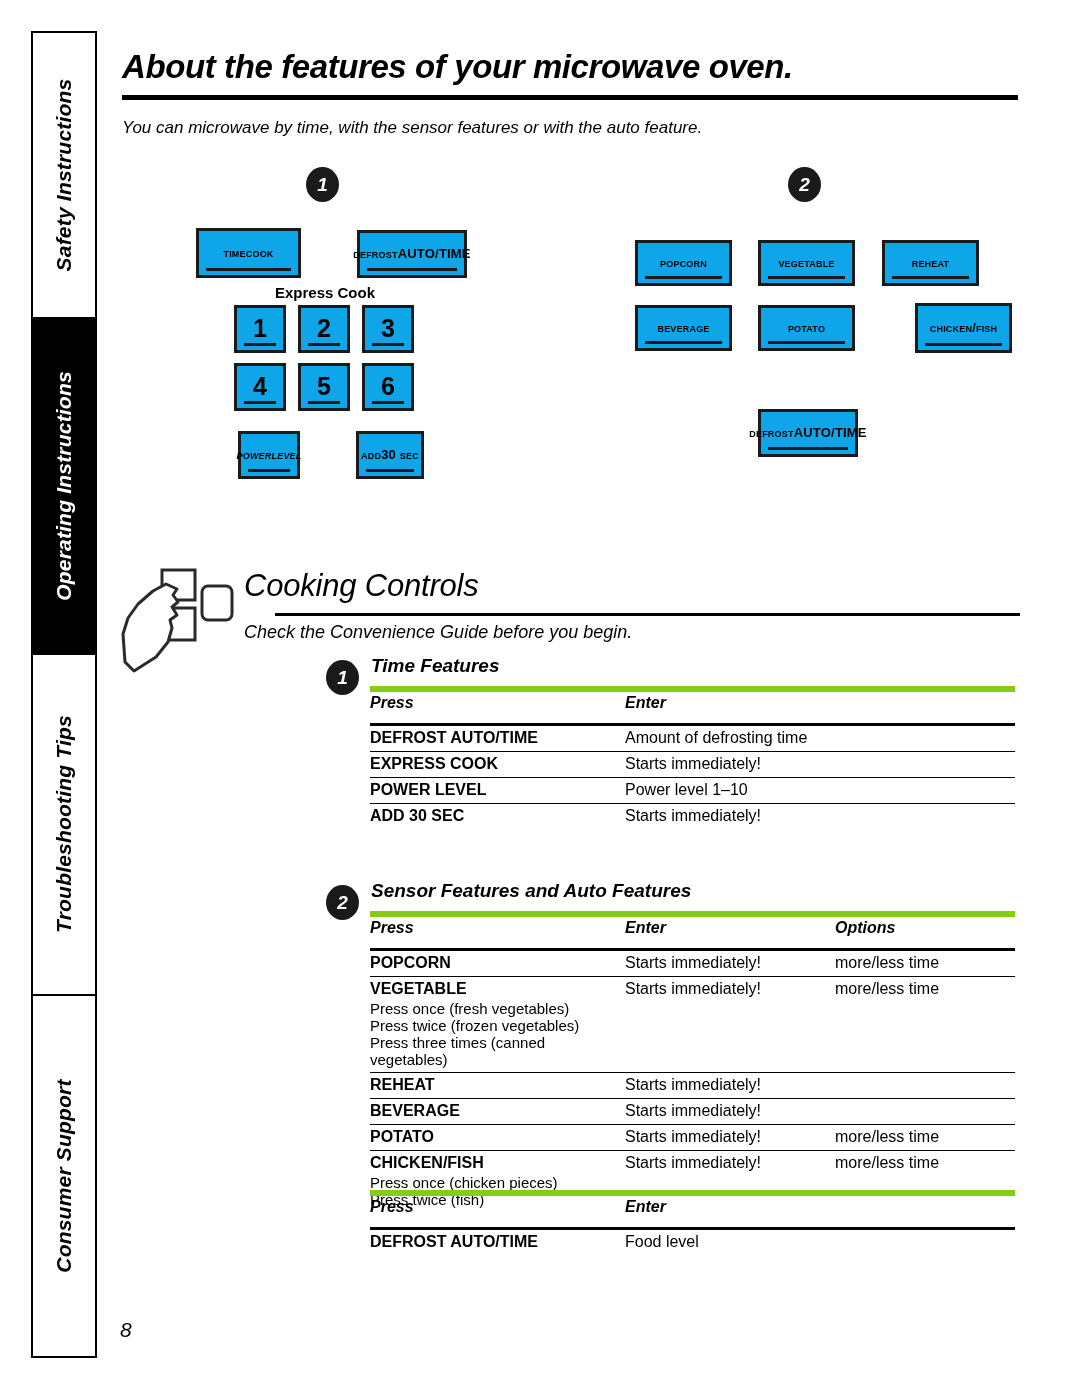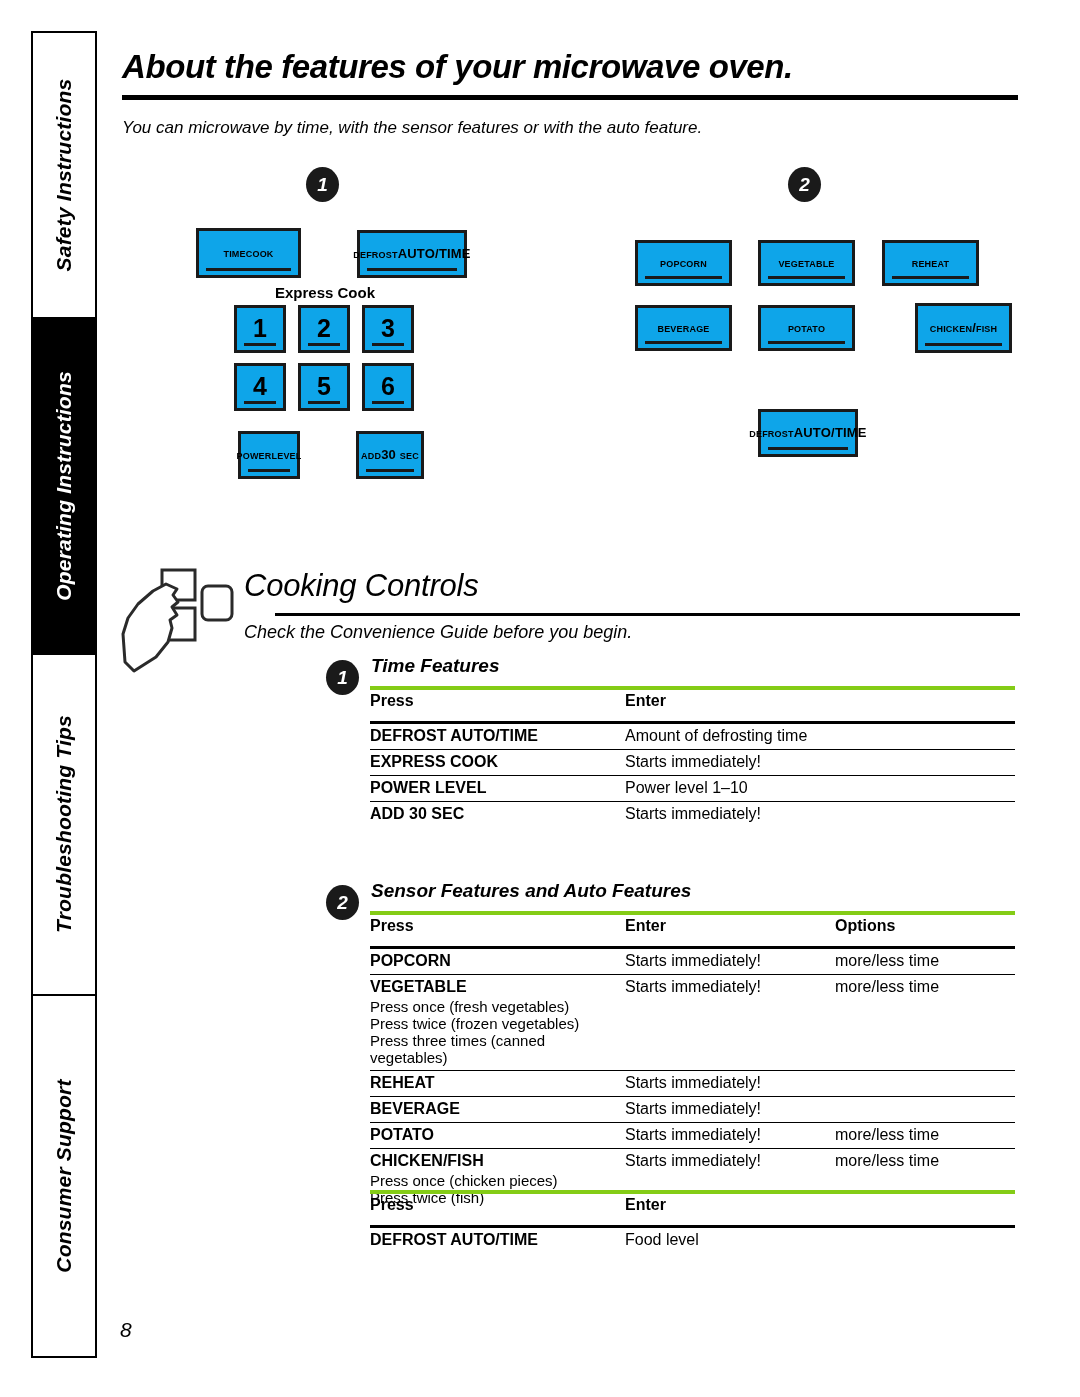--- a/index.html
+++ b/index.html
@@ -218,24 +218,25 @@
   #table2 { left: 250px; top: 911px; width: 645px; }
   #table3 { left: 250px; top: 1190px; width: 645px; }
 
   table.ft col.c-press { width: 255px; }
   table.ft col.c-enter { width: 210px; }
   table.ft col.c-opt   { width: 180px; }
   table.ft col.c-enter-wide { width: 390px; }
 
   table.ft th {
     text-align: left;
+    font-style: italic;
     font-weight: bold;
     font-size: 16px;
     padding: 2px 0 11px 0;
-    border-top: 4px solid #84cc16;
+    border-top: 6px solid #84cc16;
     border-bottom: 3px solid #000;
   }
   table.ft td {
     vertical-align: top;
     padding: 3px 0 4px 0;
     border-bottom: 1.5px solid #000;
   }
   table.ft tr.no-rule td { border-bottom: none; }
   td.press-cell { font-weight: bold; font-size: 16px; }
   td.val-cell { font-weight: normal; font-size: 16px; }
@@ -308,21 +309,21 @@
     <div class="key" style="left:114px; top:363px; width:52px; height:48px;">
       <span class="kline num">4</span>
     </div>
     <div class="key" style="left:178px; top:363px; width:52px; height:48px;">
       <span class="kline num">5</span>
     </div>
     <div class="key" style="left:242px; top:363px; width:52px; height:48px;">
       <span class="kline num">6</span>
     </div>
 
-    <div class="key" style="left:118px; top:431px; width:62px; height:48px;">
+    <div class="key" style="left:118px; top:431px; width:62px; height:48px;font-style:italic;">
       <span class="kline">Power</span>
       <span class="kline">Level</span>
     </div>
 
     <div class="key" style="left:236px; top:431px; width:68px; height:48px;">
       <span class="kline">Add</span>
       <span class="kline">30 Sec</span>
     </div>
   </div>
 

